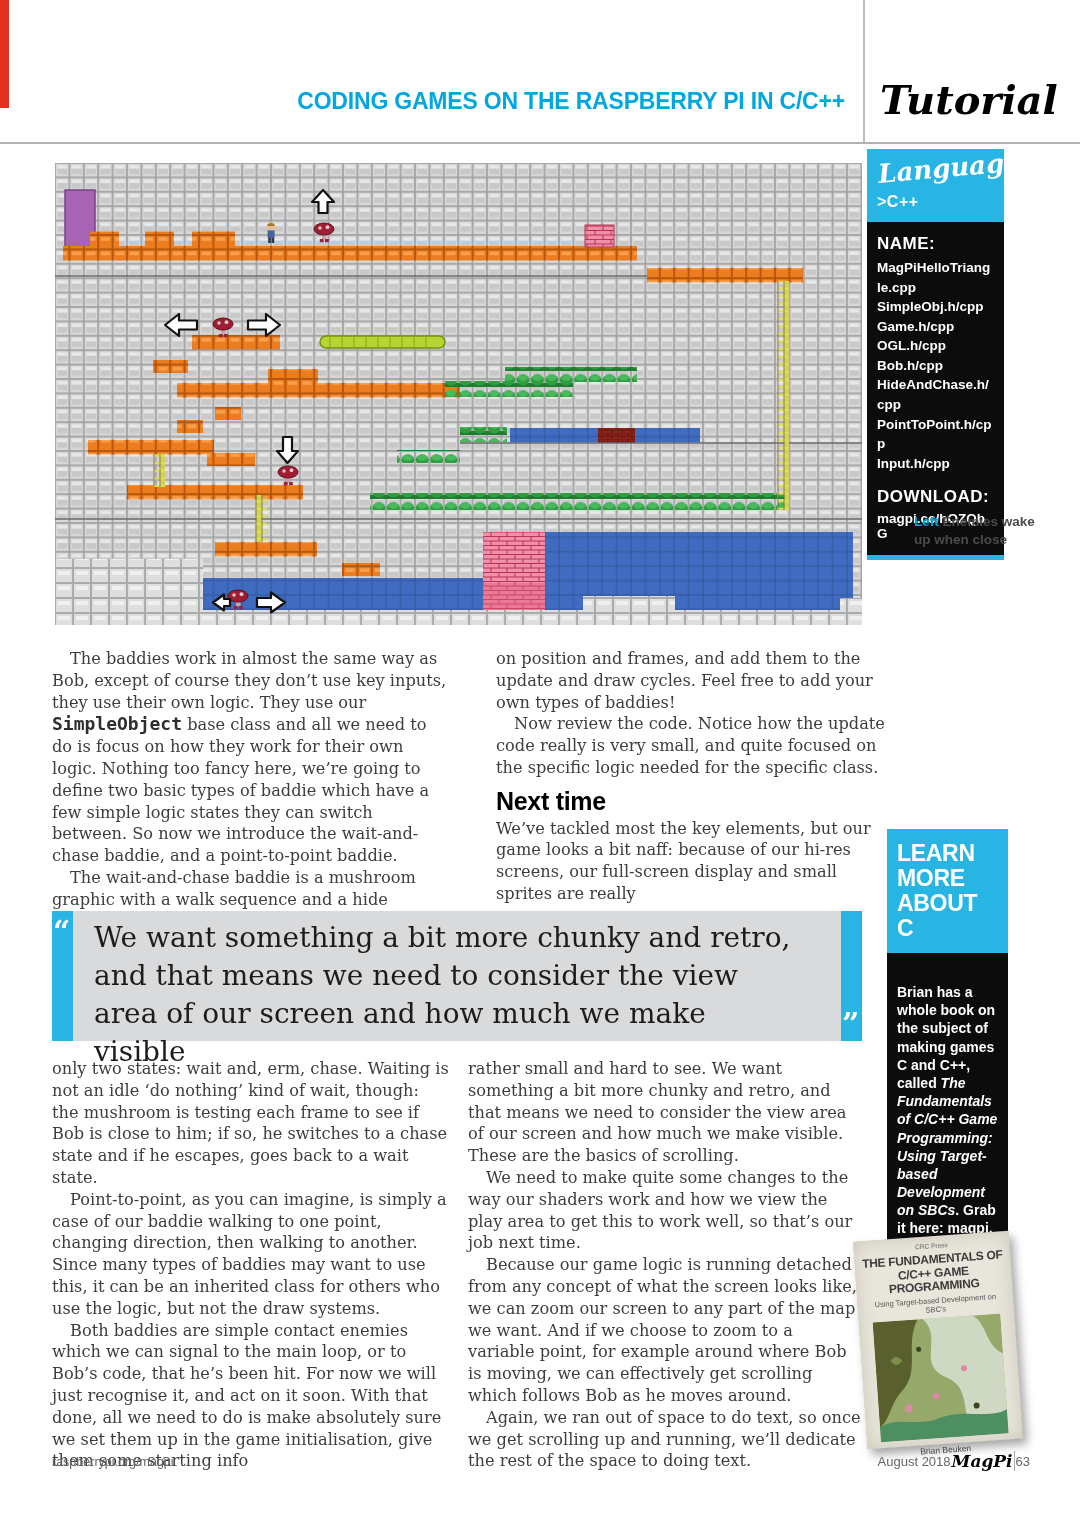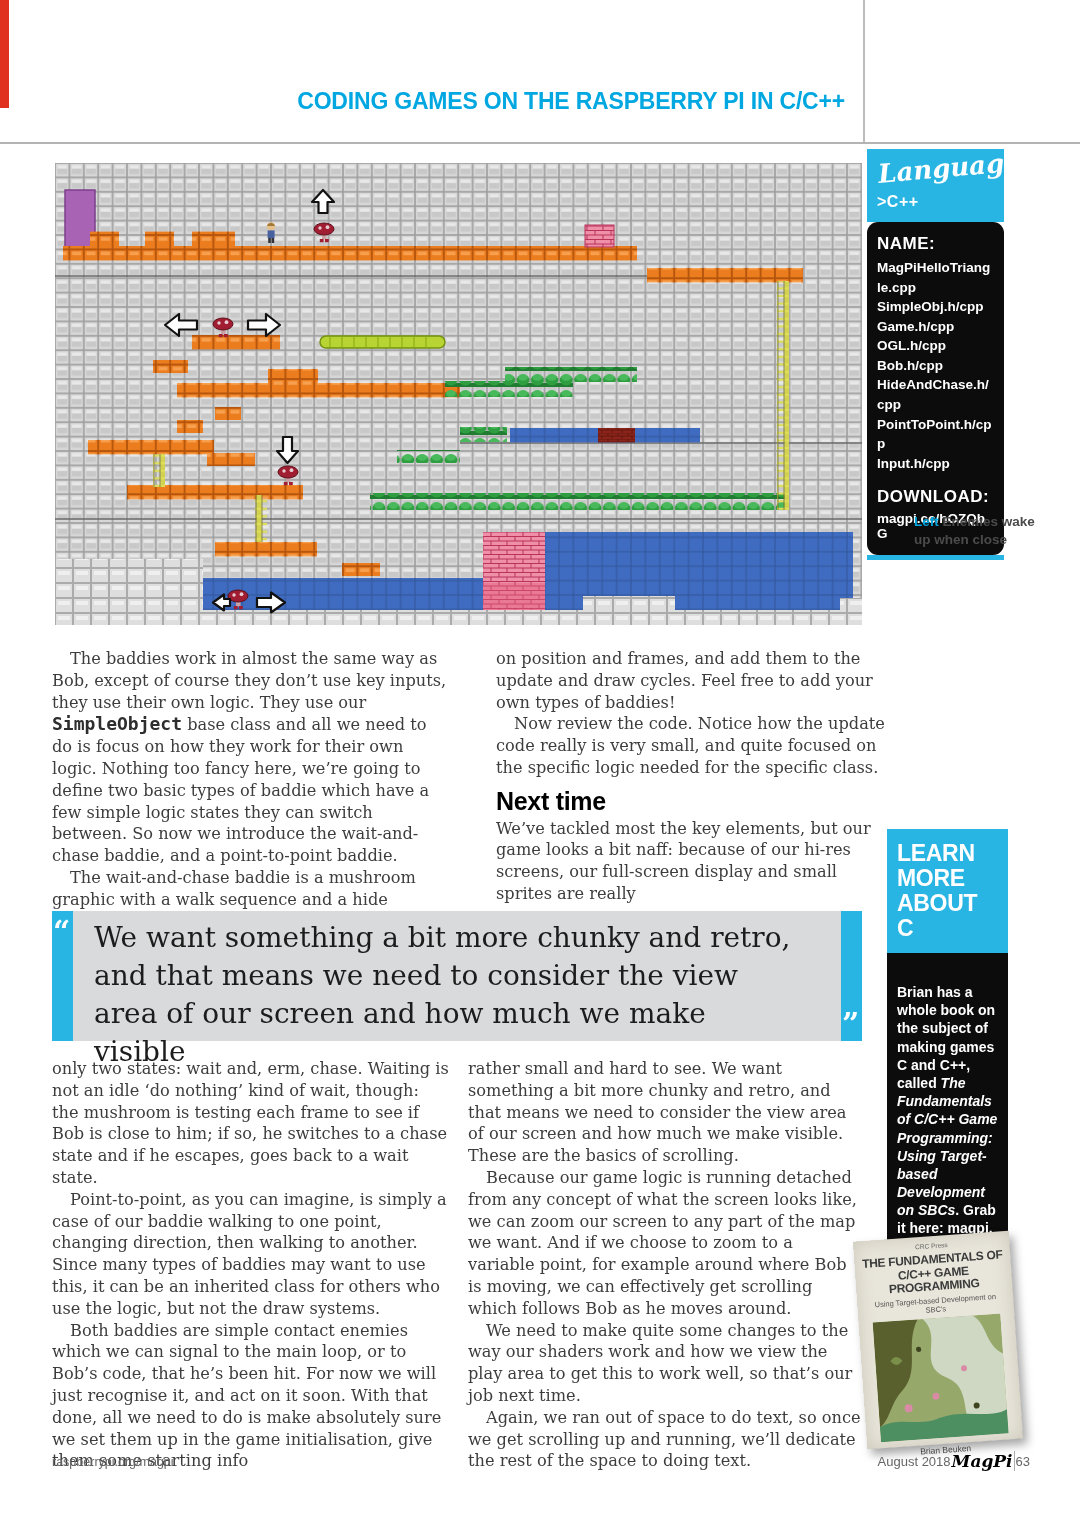--- a/index.html
+++ b/index.html
@@ -18,21 +18,21 @@
 
   
   .game{left:55px;top:163px;width:807px;height:462px;}
 
   
   .lang-box{left:867px;top:149px;width:137px;}
   .lang-cyan{background:var(--cyan2);padding:6px 10px 8px;height:59px;}
   .lang-script{font-family:"DejaVu Serif",serif;font-style:italic;font-weight:bold;font-size:26px;
                color:#fff;transform:rotate(-5deg);transform-origin:left top;display:inline-block;margin-top:4px;}
   .lang-name{color:#fff;font-weight:bold;font-size:16px;margin-top:4px;letter-spacing:.5px;}
-  .lang-black{background:#0c0c0c;color:#fff;padding:12px 10px 14px;border-radius:11px;}
+  .lang-black{background:#0c0c0c;color:#fff;padding:12px 10px 14px;}
   .side-h{font-weight:bold;font-size:17px;letter-spacing:.5px;margin:0 0 4px;}
   .file{font-weight:bold;font-size:13.5px;line-height:1.45;word-break:break-all;}
   .dl-gap{height:14px;}
   .dl-url{font-weight:bold;font-size:13.5px;word-break:break-all;}
   .lang-strip{height:5px;background:var(--cyan2);}
   .caption{left:886px;top:513px;width:132px;font-size:13.5px;line-height:1.35;color:#4b4b4b;font-weight:bold;margin-left:28px;}
   .caption .lead{color:var(--cyan);}
 
   
   .col{position:absolute;font-family:"DejaVu Serif",serif;font-size:16.2px;line-height:21.8px;color:#3d3d3d;}
@@ -83,20 +83,21 @@
 </style>
 </head>
 <body>
 
 <div id="page">
 
   <div class="abs red-tab"></div>
 
   <div class="abs headline">CODING GAMES ON THE RASPBERRY PI IN C/C++</div>
   <div class="abs divider-v"></div>
+  <div class="abs tutorial">Tutorial</div>
   <div class="abs rule-h"></div>
 
   <svg class="abs game" viewBox="0 0 807 462">
     <defs>
       <pattern id="pt" width="14.4" height="14.4" patternUnits="userSpaceOnUse">
         <rect width="14.4" height="14.4" fill="#9f9f9f"></rect>
         <rect x="0.8" y="0.8" width="12.8" height="12.8" fill="#d7d7d7"></rect>
         <rect x="2.4" y="2.2" width="9.8" height="8.8" fill="#c8c8c8"></rect>
         <rect x="2.4" y="2.2" width="9.8" height="3.4" fill="#e9e9e9"></rect>
       </pattern>
@@ -280,22 +281,22 @@
     <div class="qtext">We want something a bit more chunky and retro, and that means we need to consider the view area of our screen and how much we make visible</div>
   </div>
 
   <div class="col col-3">
     <p>only two states: wait and, erm, chase. Waiting is not an idle ‘do nothing’ kind of wait, though: the mushroom is testing each frame to see if Bob is close to him; if so, he switches to a chase state and if he escapes, goes back to a wait state.</p>
     <p class="ind">Point-to-point, as you can imagine, is simply a case of our baddie walking to one point, changing direction, then walking to another. Since many types of baddies may want to use this, it can be an inherited class for others who use the logic, but not the draw systems.</p>
     <p class="ind">Both baddies are simple contact enemies which we can signal to the main loop, or to Bob’s code, that he’s been hit. For now we will just recognise it, and act on it soon. With that done, all we need to do is make absolutely sure we set them up in the game initialisation, give them some starting info</p>
   </div>
   <div class="col col-4">
     <p>rather small and hard to see. We want something a bit more chunky and retro, and that means we need to consider the view area of our screen and how much we make visible. These are the basics of scrolling.</p>
+    <p class="ind">We need to make quite some changes to the way our shaders work and how we view the play area to get this to work well, so that’s our job next time.</p>
     <p class="ind">Because our game logic is running detached from any concept of what the screen looks like, we can zoom our screen to any part of the map we want. And if we choose to zoom to a variable point, for example around where Bob is moving, we can effectively get scrolling which follows Bob as he moves around.</p>
-    <p class="ind">We need to make quite some changes to the way our shaders work and how we view the play area to get this to work well, so that’s our job next time.</p>
     <p class="ind">Again, we ran out of space to do text, so once we get scrolling up and running, we’ll dedicate the rest of the space to doing text.</p>
   </div>
 
   <div class="abs learn-box">
     <div class="learn-cyan">LEARN MORE ABOUT C</div>
     <div class="learn-black">
       <span>Brian has a whole book on the subject of making games C and C++, called </span><i>The Fundamentals of C/C++ Game Programming: Using Target-based Development on SBCs</i><span>. Grab it here: </span><span class="lnk">magpi.cc/nUkjEt</span>
     </div>
   </div>
 

